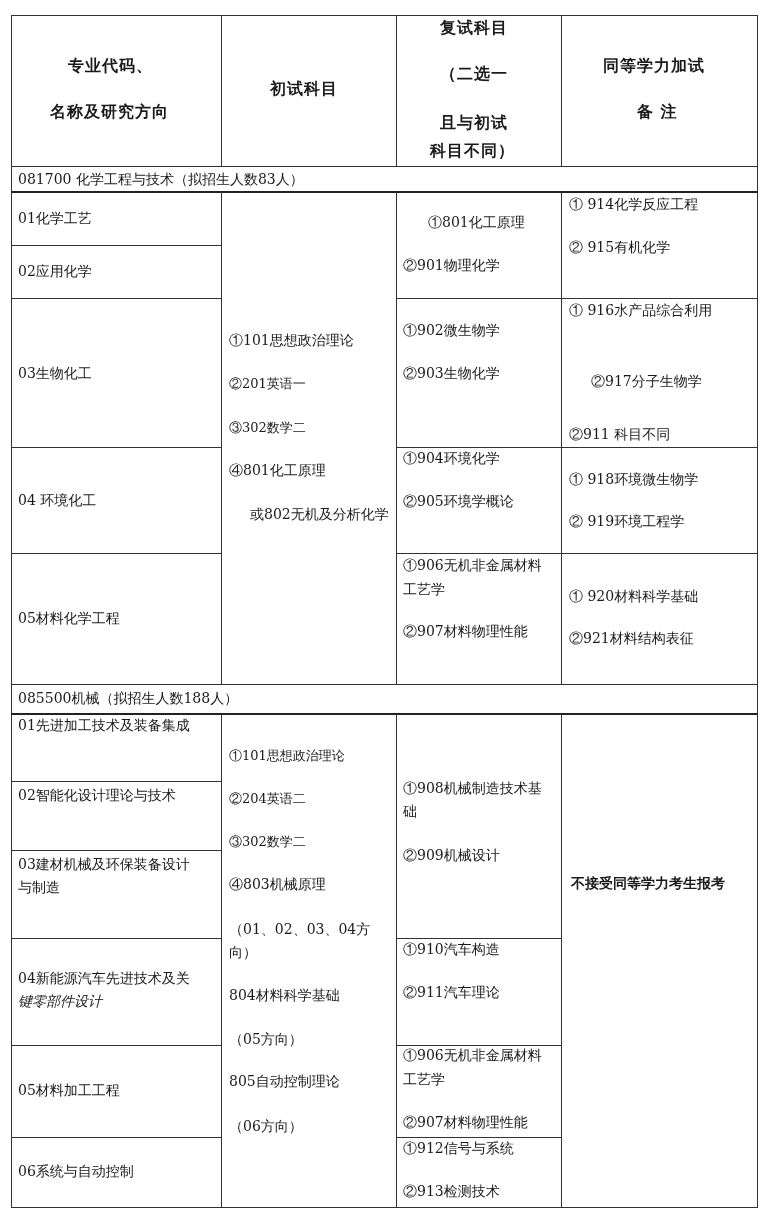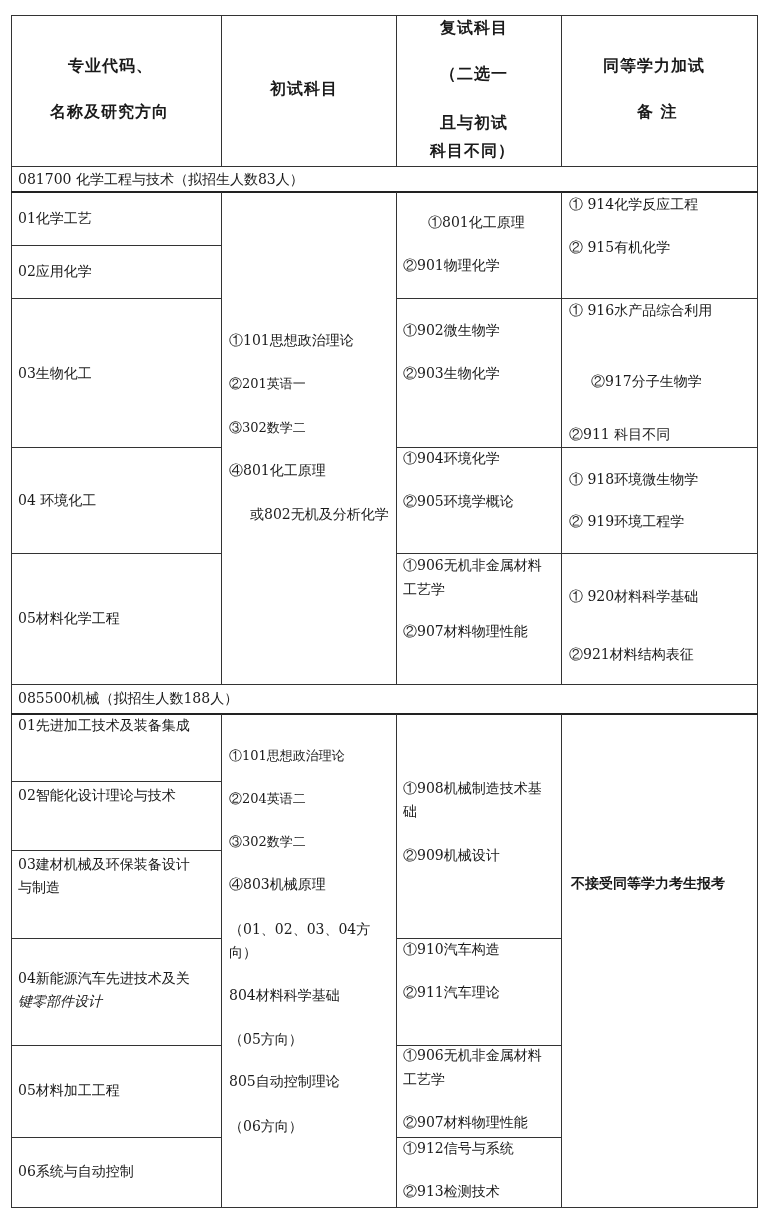--- a/index.html
+++ b/index.html
@@ -94,21 +94,21 @@
   <div class="txt" style="left:403px;top:622px;">②907材料物理性能</div>
 
   <div class="txt" style="left:569px;top:195px;">① 914化学反应工程</div>
   <div class="txt" style="left:569px;top:238px;">② 915有机化学</div>
   <div class="txt" style="left:569px;top:301px;">① 916水产品综合利用</div>
   <div class="txt" style="left:591px;top:343px;margin-top:29px;">②917分子生物学</div>
   <div class="txt" style="left:569px;top:425px;">②911 科目不同</div>
   <div class="txt" style="left:569px;top:470px;">① 918环境微生物学</div>
   <div class="txt" style="left:569px;top:512px;">② 919环境工程学</div>
   <div class="txt" style="left:569px;top:587px;">① 920材料科学基础</div>
-  <div class="txt" style="left:569px;top:629px;margin-top:16px;">②921材料结构表征</div>
+  <div class="txt" style="left:569px;top:629px;">②921材料结构表征</div>
 
   <div class="txt" style="left:18px;top:689px;text-align:center;">085500机械（拟招生人数188人）</div>
 
   <div class="txt" style="left:18px;top:716px;">01先进加工技术及装备集成</div>
   <div class="txt" style="left:18px;top:786px;">02智能化设计理论与技术</div>
   <div class="txt" style="left:18px;top:855px;">03建材机械及环保装备设计</div>
   <div class="txt" style="left:18px;top:878px;">与制造</div>
   <div class="txt" style="left:18px;top:969px;">04新能源汽车先进技术及关</div>
   <div class="txt" style="left:18px;top:992px;font-style:italic;">键零部件设计</div>
   <div class="txt" style="left:18px;top:1081px;">05材料加工工程</div>

